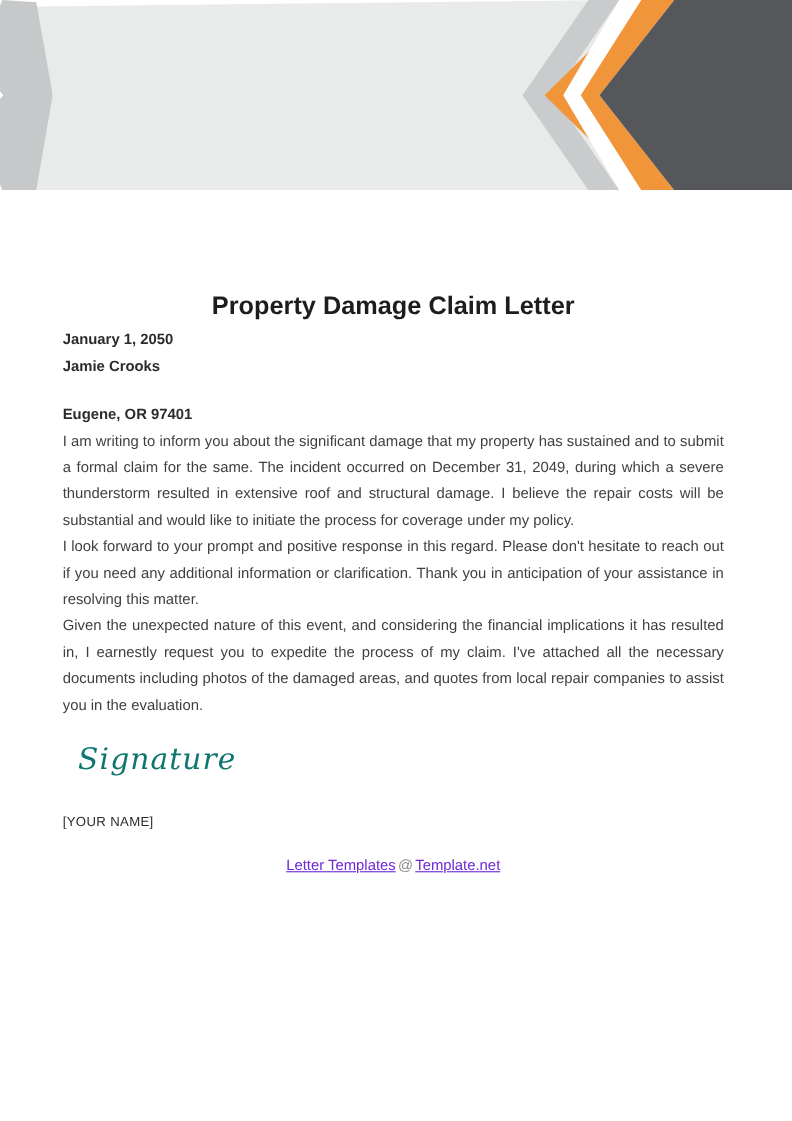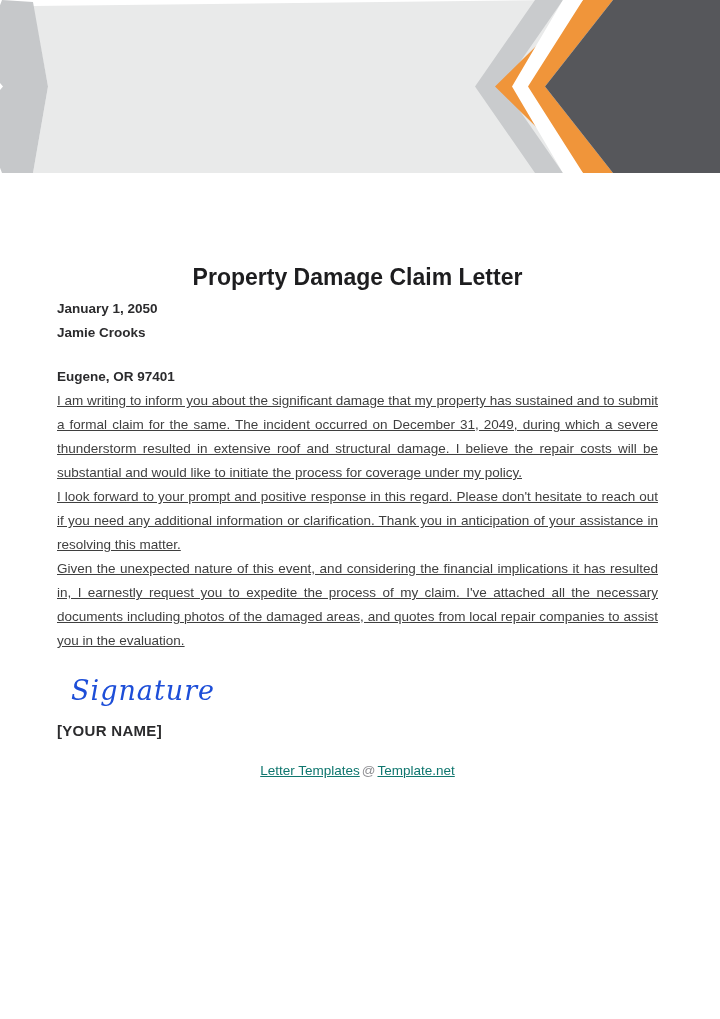--- a/index.html
+++ b/index.html
@@ -71,47 +71,46 @@
     color: #2b2b2d;
     line-height: 24px;
   }
   .meta-gap { margin-top: 20px; }
   .salutation { line-height: 24px; }
   .salutation .bold-name { font-weight: bold; color: #2b2b2d; margin-left: 3px; }
   .para {
     margin: 0;
     text-align: justify;
     line-height: 24px;
-    text-decoration: underline;
   }
   .closing { line-height: 24px; }
   .signature-script {
     margin-top: 22px;
     margin-left: 14px;
     font-family: "DejaVu Serif", serif;
     font-style: italic;
     font-size: 27px;
     line-height: 32px;
     letter-spacing: 1px;
-    color: #1d4ed8;
+    color: #0f766e;
   }
   .signer-name {
-    margin-top: 12px;
-    font-size: 15px;
-    font-weight: bold;
+    margin-top: 28px;
+    font-size: 12px;
+    font-weight: normal;
     letter-spacing: 0.3px;
     color: #2b2b2d;
   }
   .footer-line {
     margin-top: 16px;
     text-align: center;
     font-size: 13.5px;
   }
   .footer-line a {
-    color: #0f766e;
+    color: #6d28d9;
     text-decoration: underline;
     cursor: pointer;
   }
   .footer-at { color: #8f8f93; margin: 0 2px; }
 </style>
 </head>
 <body>
 
 <div class="header">
   <div class="shape band"></div>

